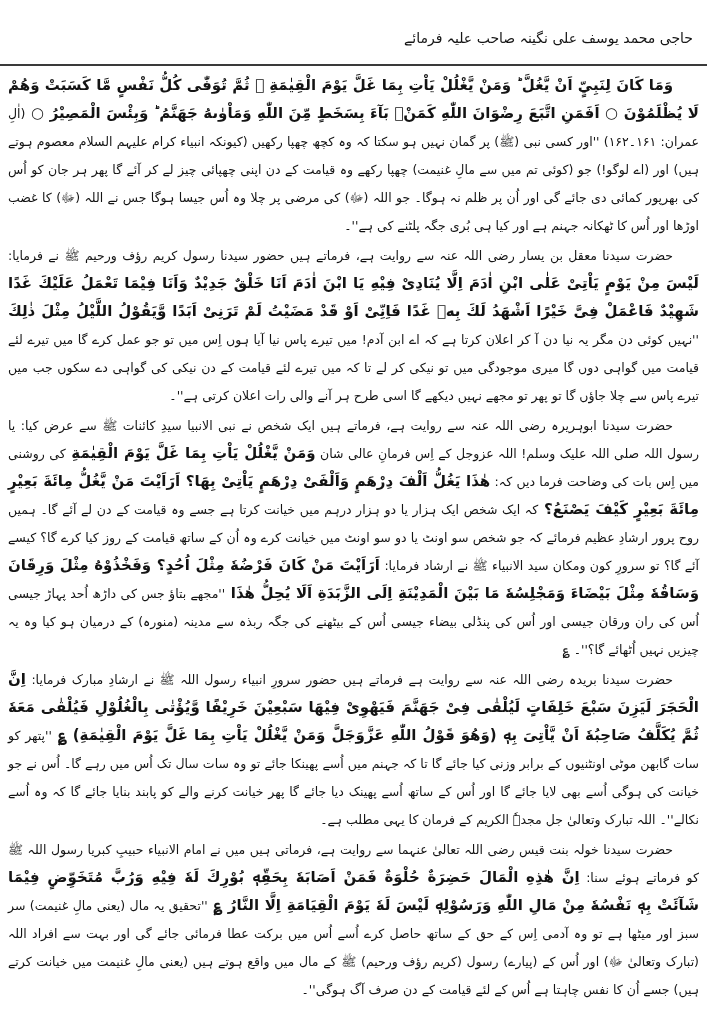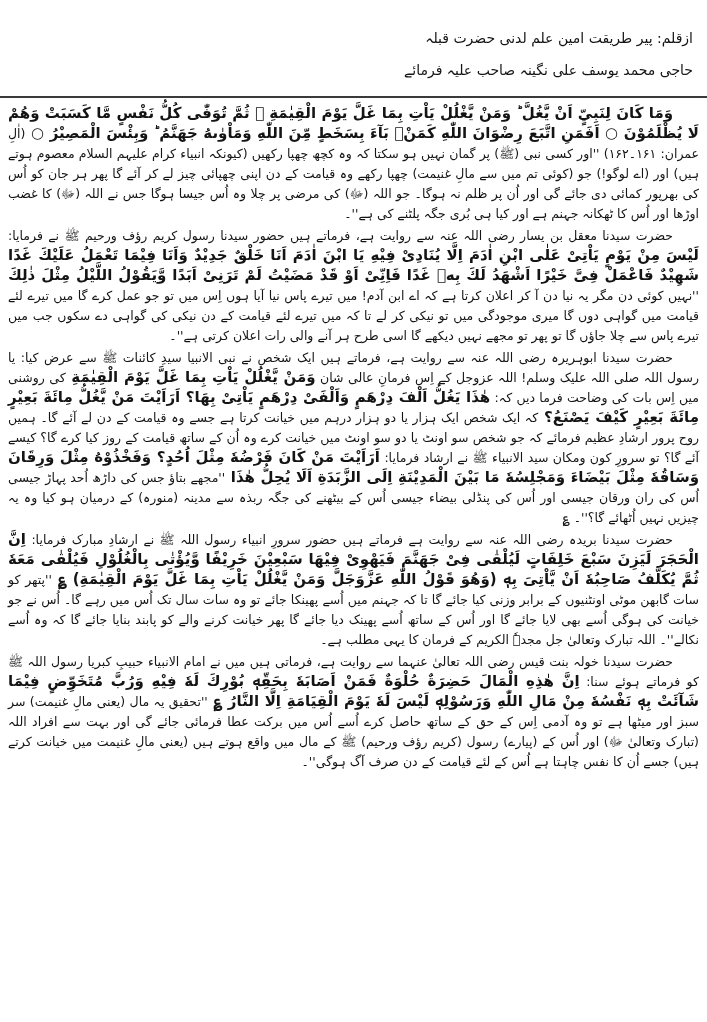--- a/index.html
+++ b/index.html
@@ -37,38 +37,37 @@
     margin: 4px 0 3px 0;
   }
   .content {
     direction: rtl;
     text-align: justify;
     padding: 2px 8px 0 8px;
   }
   .para {
     margin: 0 0 2px 0;
     text-indent: 26px;
-    line-height: 19px;
+    line-height: 27px;
   }
   .arabic {
     font-weight: 700;
     font-size: 15px;
     letter-spacing: 0.3px;
   }
   .urdu {
     font-weight: 400;
     font-size: 12.5px;
   }
 </style>
 </head>
 <body>
 
 <div class="page">
   <div class="header">
-    <div class="byline-line">ازقلم: پیر طریقت امین علم لدنی حضرت قبلہ</div>
     <div class="byline-line">حاجی محمد یوسف علی نگینہ صاحب علیہ فرمائے</div>
   </div>
 
   <hr class="rule">
 
   <div class="content" id="content">
       <p class="para"><span class="arabic">وَمَا كَانَ لِنَبِيٍّ اَنْ يَّغُلَّ ؕ وَمَنْ يَّغْلُلْ يَاْتِ بِمَا غَلَّ يَوْمَ الْقِيٰمَةِ ۚ ثُمَّ تُوَفّٰى كُلُّ نَفْسٍ مَّا كَسَبَتْ وَهُمْ لَا يُظْلَمُوْنَ ○ اَفَمَنِ اتَّبَعَ رِضْوَانَ اللّٰهِ كَمَنْۢ بَآءَ بِسَخَطٍ مِّنَ اللّٰهِ وَمَاْوٰىهُ جَهَنَّمُ ؕ وَبِئْسَ الْمَصِيْرُ ○ </span><span class="urdu">(اٰلِ عمران: ۱۶۱۔۱۶۲) ''اور کسی نبی (ﷺ) پر گمان نہیں ہو سکتا کہ وہ کچھ چھپا رکھیں (کیونکہ انبیاء کرام علیہم السلام معصوم ہوتے ہیں) اور (اے لوگو!) جو (کوئی تم میں سے مالِ غنیمت) چھپا رکھے وہ قیامت کے دن اپنی چھپائی چیز لے کر آئے گا پھر ہر جان کو اُس کی بھرپور کمائی دی جائے گی اور اُن پر ظلم نہ ہوگا۔ جو اللہ (ﷻ) کی مرضی پر چلا وہ اُس جیسا ہوگا جس نے اللہ (ﷻ) کا غضب اوڑھا اور اُس کا ٹھکانہ جہنم ہے اور کیا ہی بُری جگہ پلٹنے کی ہے''۔</span></p>
       <p class="para"><span class="urdu">حضرت سیدنا معقل بن یسار رضی اللہ عنہ سے روایت ہے، فرماتے ہیں حضور سیدنا رسول کریم رؤف ورحیم ﷺ نے فرمایا: </span><span class="arabic">لَيْسَ مِنْ يَوْمٍ يَاْتِىْ عَلٰى ابْنِ اٰدَمَ اِلَّا يُنَادِىْ فِيْهِ يَا ابْنَ اٰدَمَ اَنَا خَلْقٌ جَدِيْدٌ وَاَنَا فِيْمَا تَعْمَلُ عَلَيْكَ غَدًا شَهِيْدٌ فَاعْمَلْ فِىَّ خَيْرًا اَشْهَدُ لَكَ بِهٖ غَدًا فَاِنِّىْ اَوْ قَدْ مَضَيْتُ لَمْ تَرَنِىْ اَبَدًا وَّيَقُوْلُ اللَّيْلُ مِثْلَ ذٰلِكَ </span><span class="urdu">''نہیں کوئی دن مگر یہ نیا دن آ کر اعلان کرتا ہے کہ اے ابن آدم! میں تیرے پاس نیا آیا ہوں اِس میں تو جو عمل کرے گا میں تیرے لئے قیامت میں گواہی دوں گا میری موجودگی میں تو نیکی کر لے تا کہ میں تیرے لئے قیامت کے دن نیکی کی گواہی دے سکوں جب میں تیرے پاس سے چلا جاؤں گا تو پھر تو مجھے نہیں دیکھے گا اسی طرح ہر آنے والی رات اعلان کرتی ہے''۔</span></p>
       <p class="para"><span class="urdu">حضرت سیدنا ابوہریرہ رضی اللہ عنہ سے روایت ہے، فرماتے ہیں ایک شخص نے نبی الانبیا سیدِ کائنات ﷺ سے عرض کیا: یا رسول اللہ صلی اللہ علیک وسلم! اللہ عزوجل کے اِس فرمانِ عالی شان </span><span class="arabic">وَمَنْ يَّغْلُلْ يَاْتِ بِمَا غَلَّ يَوْمَ الْقِيٰمَةِ </span><span class="urdu">کی روشنی میں اِس بات کی وضاحت فرما دیں کہ: </span><span class="arabic">هٰذَا يَغُلُّ اَلْفَ دِرْهَمٍ وَاَلْفَىْ دِرْهَمٍ يَاْتِىْ بِهَا؟ اَرَاَيْتَ مَنْ يَّغُلُّ مِائَةَ بَعِيْرٍ مِائَةَ بَعِيْرٍ كَيْفَ يَصْنَعُ؟ </span><span class="urdu">کہ ایک شخص ایک ہزار یا دو ہزار درہم میں خیانت کرتا ہے جسے وہ قیامت کے دن لے آئے گا۔ ہمیں روح پرور ارشادِ عظیم فرمائے کہ جو شخص سو اونٹ یا دو سو اونٹ میں خیانت کرے وہ اُن کے ساتھ قیامت کے روز کیا کرے گا؟ کیسے آئے گا؟ تو سرورِ کون ومکان سید الانبیاء ﷺ نے ارشاد فرمایا: </span><span class="arabic">اَرَاَيْتَ مَنْ كَانَ فَرْضُهٗ مِثْلَ اُحُدٍ؟ وَفَخْذُوْهُ مِثْلَ وَرِقَانَ وَسَاقُهٗ مِثْلَ بَيْضَاءَ وَمَجْلِسُهٗ مَا بَيْنَ الْمَدِيْنَةِ اِلَى الزَّبَدَةِ اَلَا يُحِلُّ هٰذَا </span><span class="urdu">''مجھے بتاؤ جس کی داڑھ اُحد پہاڑ جیسی اُس کی ران ورقان جیسی اور اُس کی پنڈلی بیضاء جیسی اُس کے بیٹھنے کی جگہ ربذہ سے مدینہ (منورہ) کے درمیان ہو کیا وہ یہ چیزیں نہیں اُٹھائے گا؟''۔ ؏</span></p>
       <p class="para"><span class="urdu">حضرت سیدنا بریدہ رضی اللہ عنہ سے روایت ہے فرماتے ہیں حضور سرورِ انبیاء رسول اللہ ﷺ نے ارشادِ مبارک فرمایا: </span><span class="arabic">اِنَّ الْحَجَرَ لَيَزِنَ سَبْعَ خَلِفَاتٍ لَيُلْقٰى فِىْ جَهَنَّمَ فَيَهْوِىْ فِيْهَا سَبْعِيْنَ خَرِيْفًا وَّيُؤْتٰى بِالْغُلُوْلِ فَيُلْقٰى مَعَهٗ ثُمَّ يُكَلَّفُ صَاحِبُهٗ اَنْ يَّاْتِىَ بِهٖ (وَهُوَ قَوْلُ اللّٰهِ عَزَّوَجَلَّ وَمَنْ يَّغْلُلْ يَاْتِ بِمَا غَلَّ يَوْمَ الْقِيٰمَةِ) ؏ </span><span class="urdu">''پتھر کو سات گابھن موٹی اونٹنیوں کے برابر وزنی کیا جائے گا تا کہ جہنم میں اُسے پھینکا جائے تو وہ سات سال تک اُس میں رہے گا۔ اُس نے جو خیانت کی ہوگی اُسے بھی لایا جائے گا اور اُس کے ساتھ اُسے پھینک دیا جائے گا پھر خیانت کرنے والے کو پابند بنایا جائے گا کہ وہ اُسے نکالے''۔ اللہ تبارک وتعالیٰ جل مجدہٗ الکریم کے فرمان کا یہی مطلب ہے۔</span></p>

